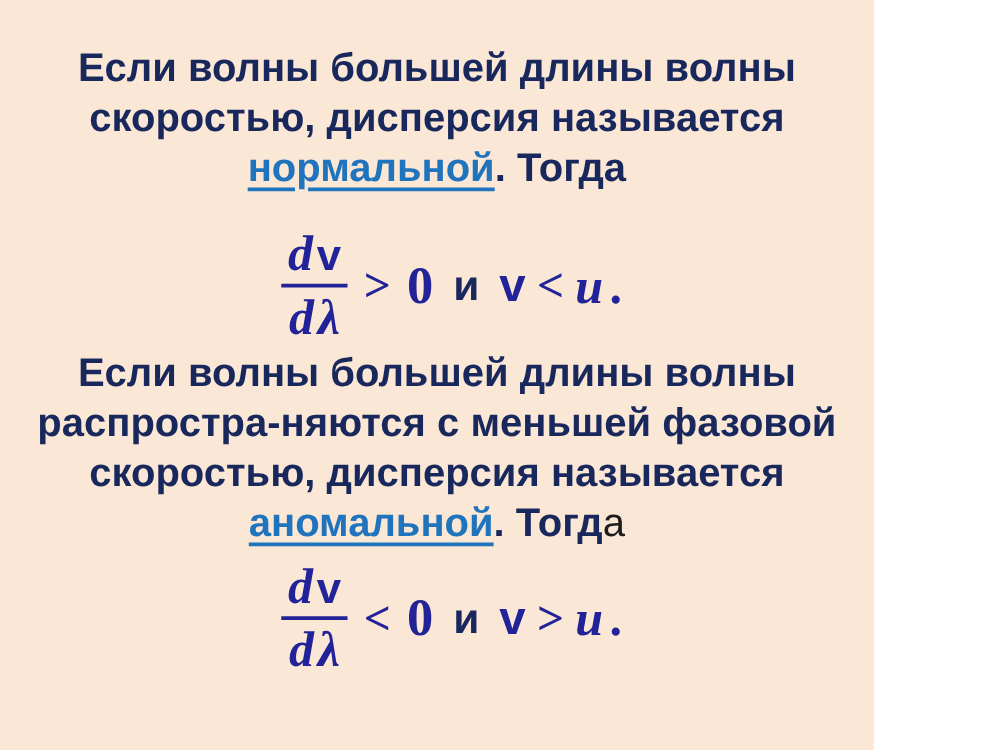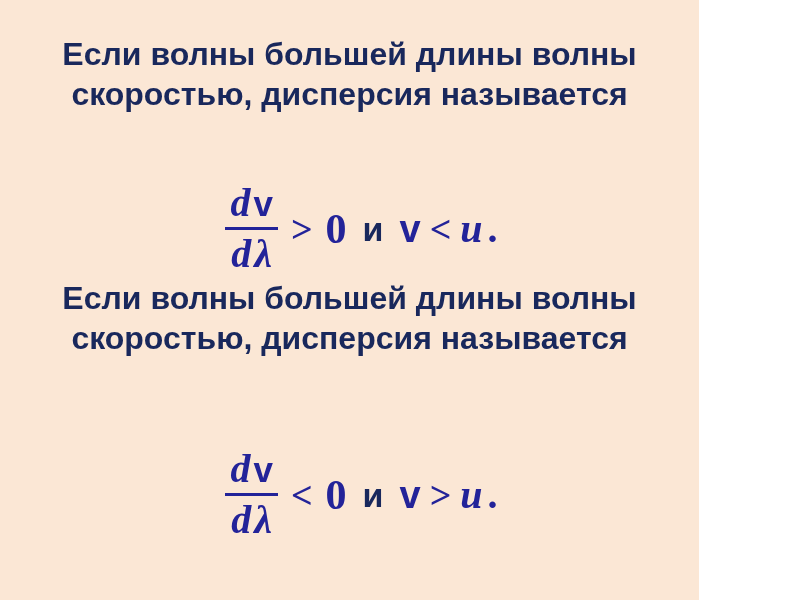--- a/index.html
+++ b/index.html
@@ -121,20 +121,21 @@
   }
 </style>
 </head>
 <body>
 
 <div class="slide">
 
   <div class="para" id="p1">
     <div>Если волны большей длины волны</div>
     <div>скоростью, дисперсия называется</div>
+    <div><a class="slide-link">нормальной</a><span>. Тогда</span></div>
   </div>
 
   <div class="formula" id="f1">
     <span class="frac">
       <span class="num">
           <span class="ser">d</span>
           <span class="sans">v</span>
         </span>
       <span class="bar"></span>
       <span class="den">
@@ -146,21 +147,23 @@
     <span class="zero">0</span>
     <span class="conj">и</span>
     <span class="sans vv">v</span>
     <span class="cmp">&lt;</span>
     <span class="ser uu">u</span>
     <span class="period">.</span>
   </div>
 
   <div class="para" id="p2">
     <div>Если волны большей длины волны</div>
+    <div>распростра-няются с меньшей фазовой</div>
     <div>скоростью, дисперсия называется</div>
+    <div><a class="slide-link">аномальной</a><span>. Тогд</span><span class="tail">а</span></div>
   </div>
 
   <div class="formula" id="f2">
     <span class="frac">
       <span class="num">
           <span class="ser">d</span>
           <span class="sans">v</span>
         </span>
       <span class="bar"></span>
       <span class="den">

